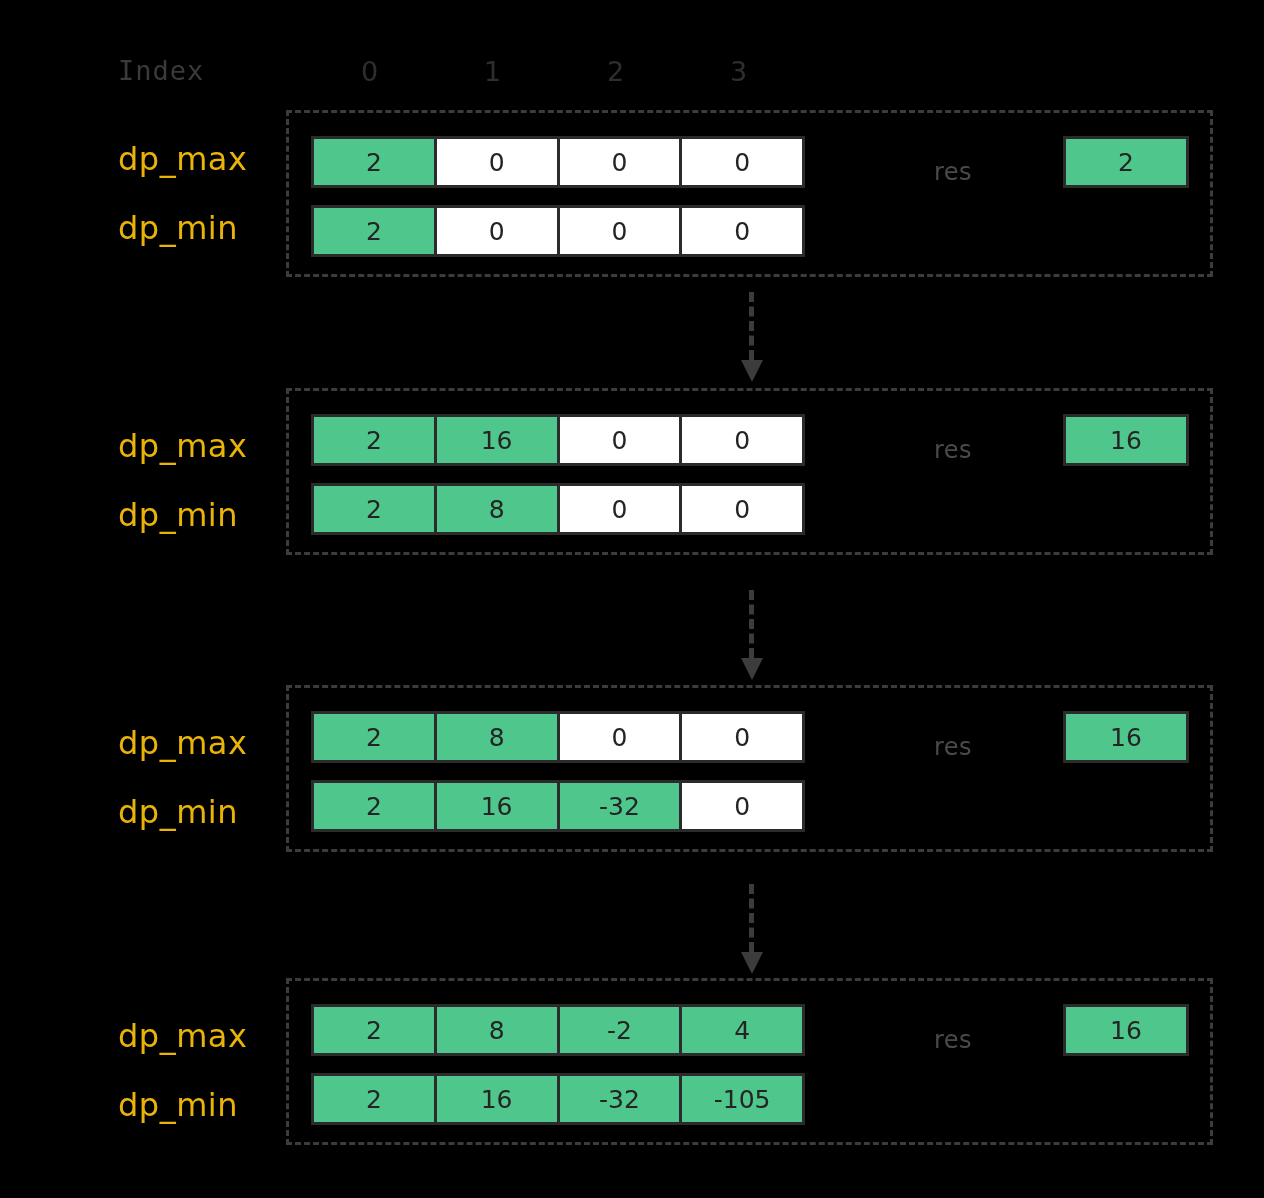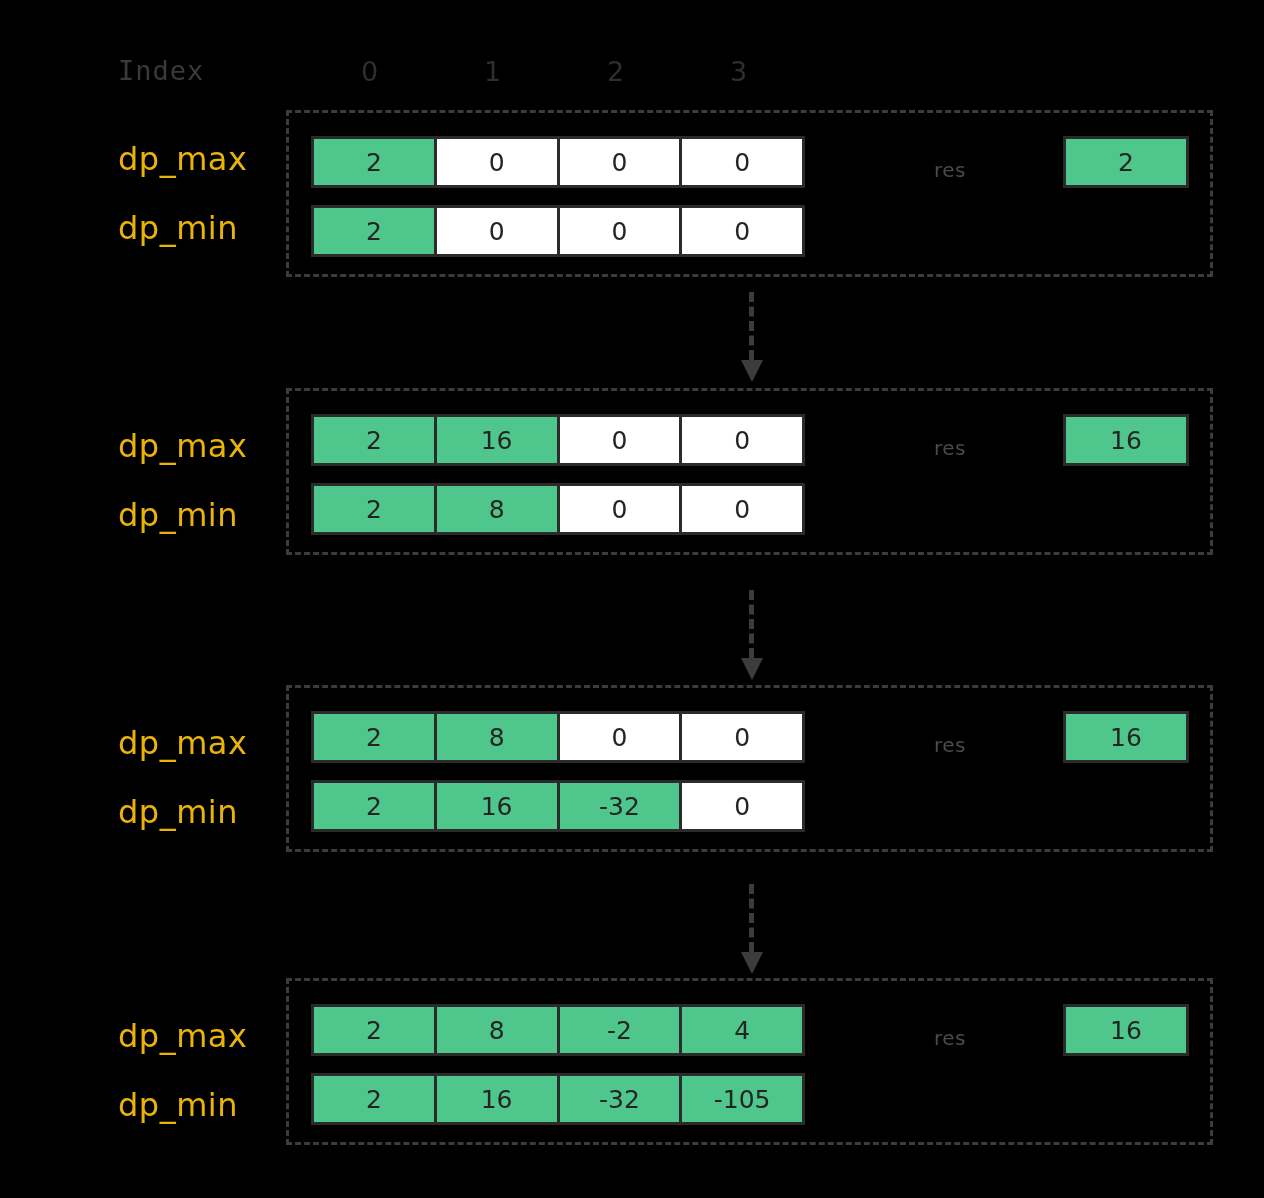--- a/index.html
+++ b/index.html
@@ -95,21 +95,21 @@
     background: #ffffff;
   }
   .cell:last-child { border-right: none; }
   .cell.filled { background: #4ec68c; }
 
   
   .res-label {
     position: absolute;
     left: 645px;
     font-family: "DejaVu Sans", sans-serif;
-    font-size: 20px;
+    font-size: 24px;
     color: #4a4a4a;
     letter-spacing: 0.5px;
   }
   .res-box {
     position: absolute;
     left: 774px;
     width: 126px;
     height: 52px;
     border: 3px solid #2b2b2b;
     box-sizing: border-box;

